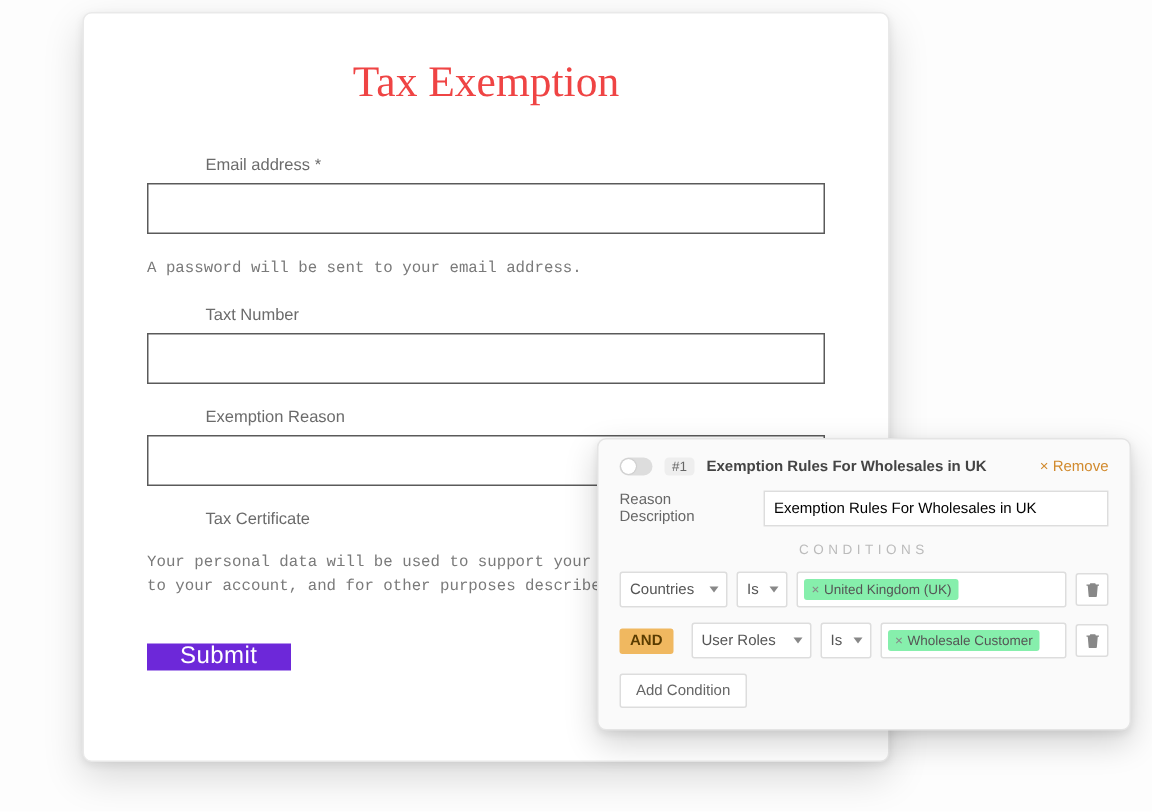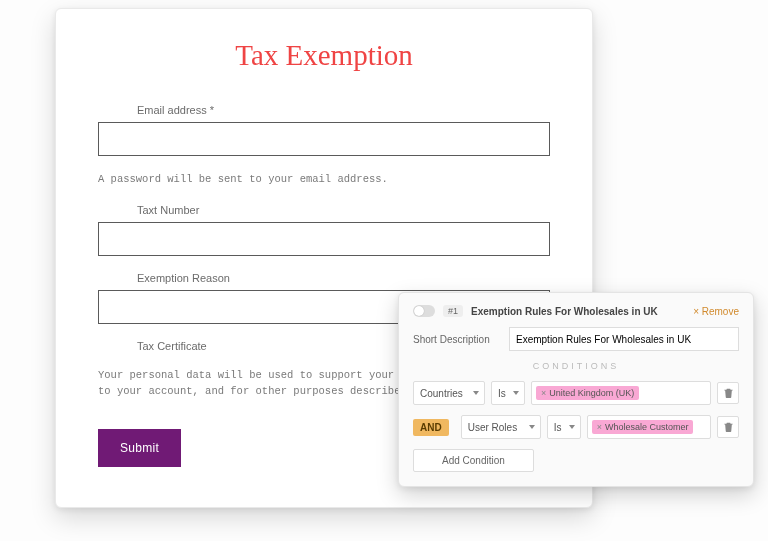--- a/index.html
+++ b/index.html
@@ -60,25 +60,25 @@
     font-size: 11px;
     background: #efefef;
     border: 1px solid #bcbcbc;
     padding: 3px 8px;
     border-radius: 2px;
     color: #333;
     cursor: pointer;
   }
   .file-txt { font-size: 11px; color: #555; }
   .submit-btn {
-    background: #701a75;
+    background: #6d28d9;
     color: #fff;
     border: none;
-    padding: 12px 22px;
-    font-size: 12px;
+    padding: 0 22px;
+    font-size: 16px;
     margin-top: 14px;
     cursor: pointer;
     letter-spacing: .3px;
   }
 
   .card2 {
     position: absolute;
     left: 398px;
     top: 292px;
     width: 356px;
@@ -137,35 +137,35 @@
   }
   .sel.w-country { width: 72px; }
   .sel.w-is { width: 34px; }
   .sel.w-role { width: 80px; }
 
   .chipbox {
     flex: 1; min-height: 24px; border: 1px solid #ddd; background: #fff;
     padding: 2px 4px; display: flex; align-items: center; gap: 4px; border-radius: 2px;
   }
   .chip {
-    background: #f9a8d4; font-size: 9px; color: #555; padding: 2px 5px;
+    background: #86efac; font-size: 9px; color: #555; padding: 2px 5px;
     border-radius: 2px; display: inline-flex; align-items: center; gap: 3px;
   }
   .chip::before { content: "×"; font-size: 9px; color: #888; }
 
   .del-btn {
     width: 22px; height: 22px; border: 1px solid #ddd; background: #fff;
     display: flex; align-items: center; justify-content: center; cursor: pointer;
     border-radius: 2px;
   }
   .del-btn svg { width: 9px; height: 10px; fill: #888; }
 
   .add-cond {
     border: 1px solid #ddd; background: #fff; font-size: 10px; color: #666;
-    padding: 5px 28px; border-radius: 2px; cursor: pointer;
+    padding: 5px 10px; border-radius: 2px; cursor: pointer;
   }
 </style>
 </head>
 <body>
 
 <div class="card1">
   <h1>Tax Exemption</h1>
 
   <div class="group">
     <label class="field-label">Email address *</label>
@@ -195,21 +195,21 @@
 
 <div class="card2">
   <div class="header-row">
     <div class="toggle"></div>
     <span class="rule-num">#1</span>
     <span class="rule-title">Exemption Rules For Wholesales in UK</span>
     <span class="remove-link">Remove</span>
   </div>
 
   <div class="sd-row">
-    <span class="sd-label">Short Description</span>
+    <span class="sd-label">Reason Description</span>
     <input class="sd-input" value="Exemption Rules For Wholesales in UK" style="">
   </div>
 
   <div class="cond-title">CONDITIONS</div>
 
   <div class="cond-row">
     <div class="sel w-country">
         <span>Countries</span>
       </div>
     <div class="sel w-is">

